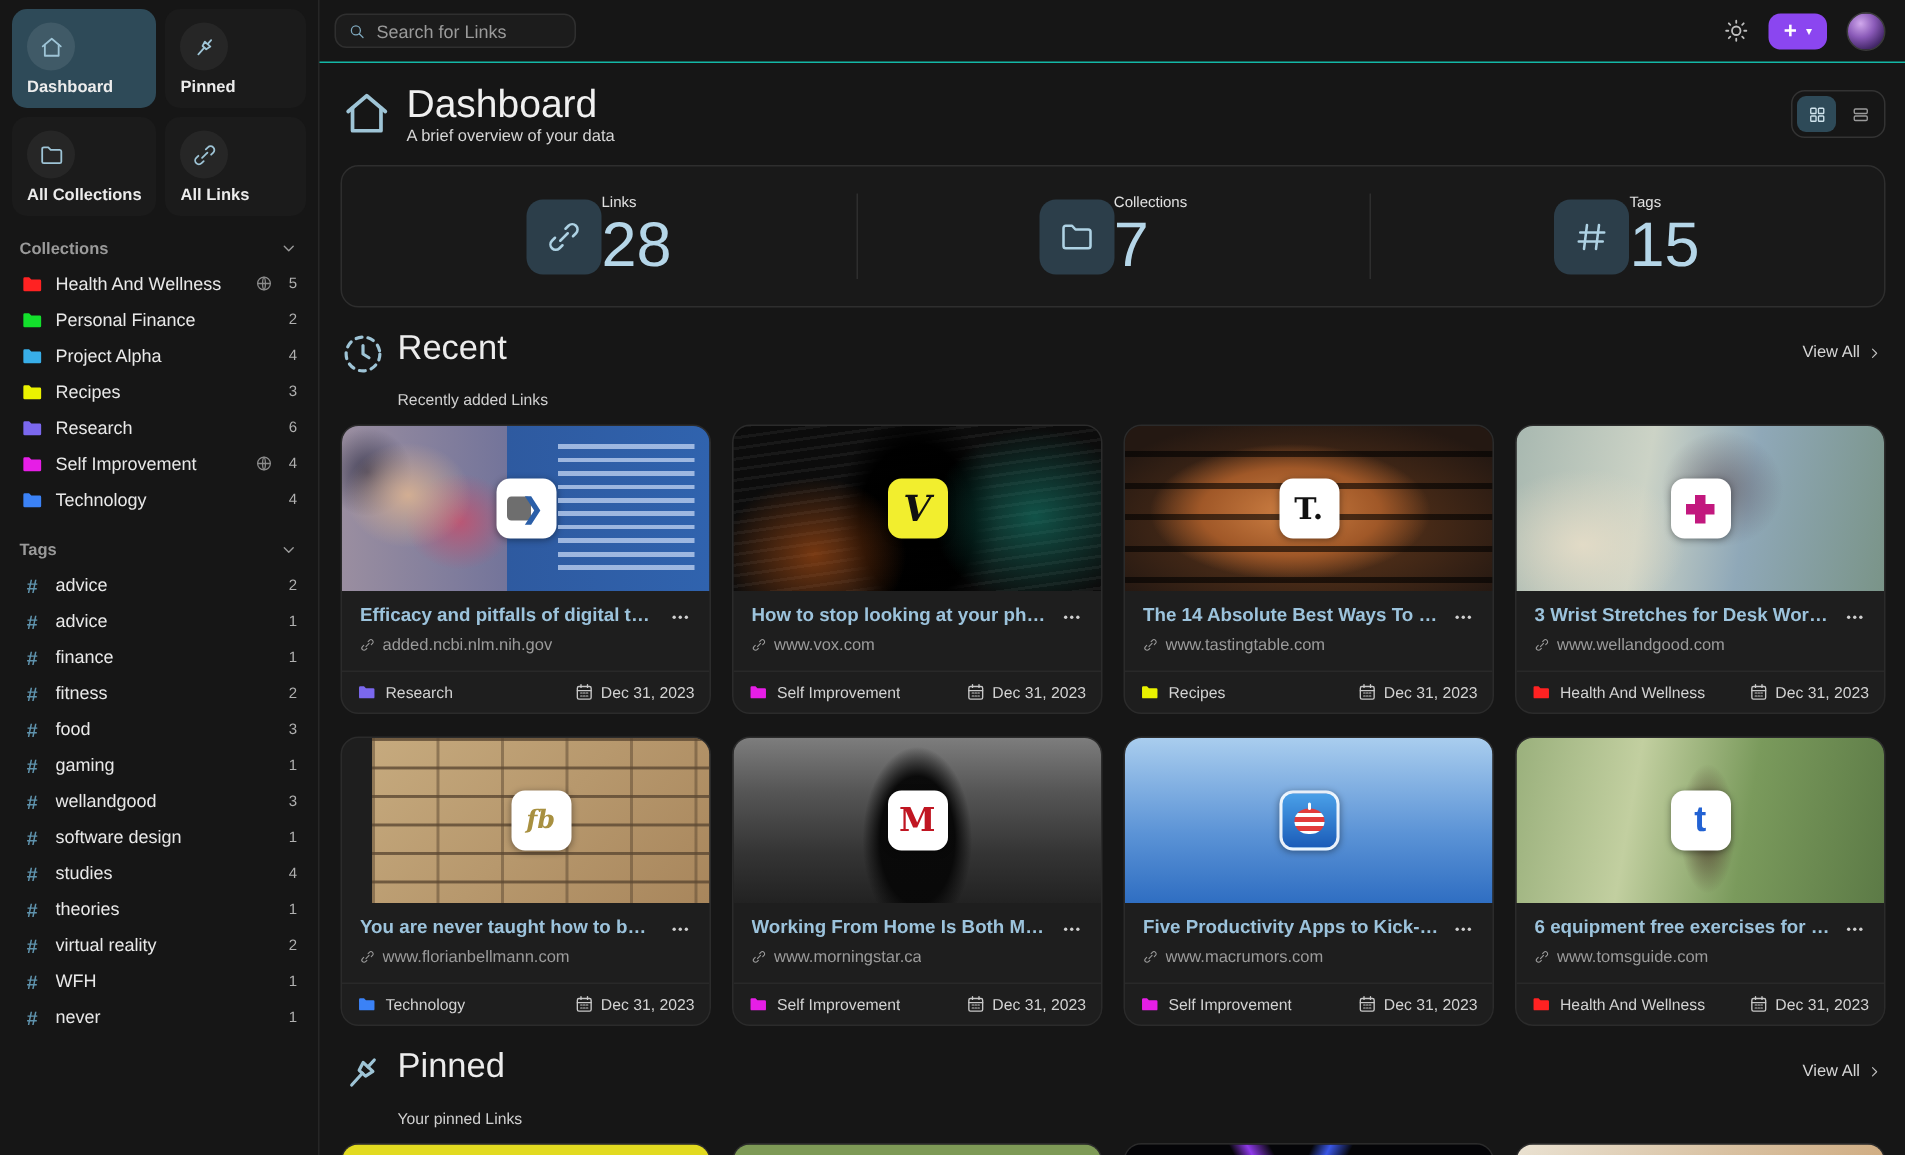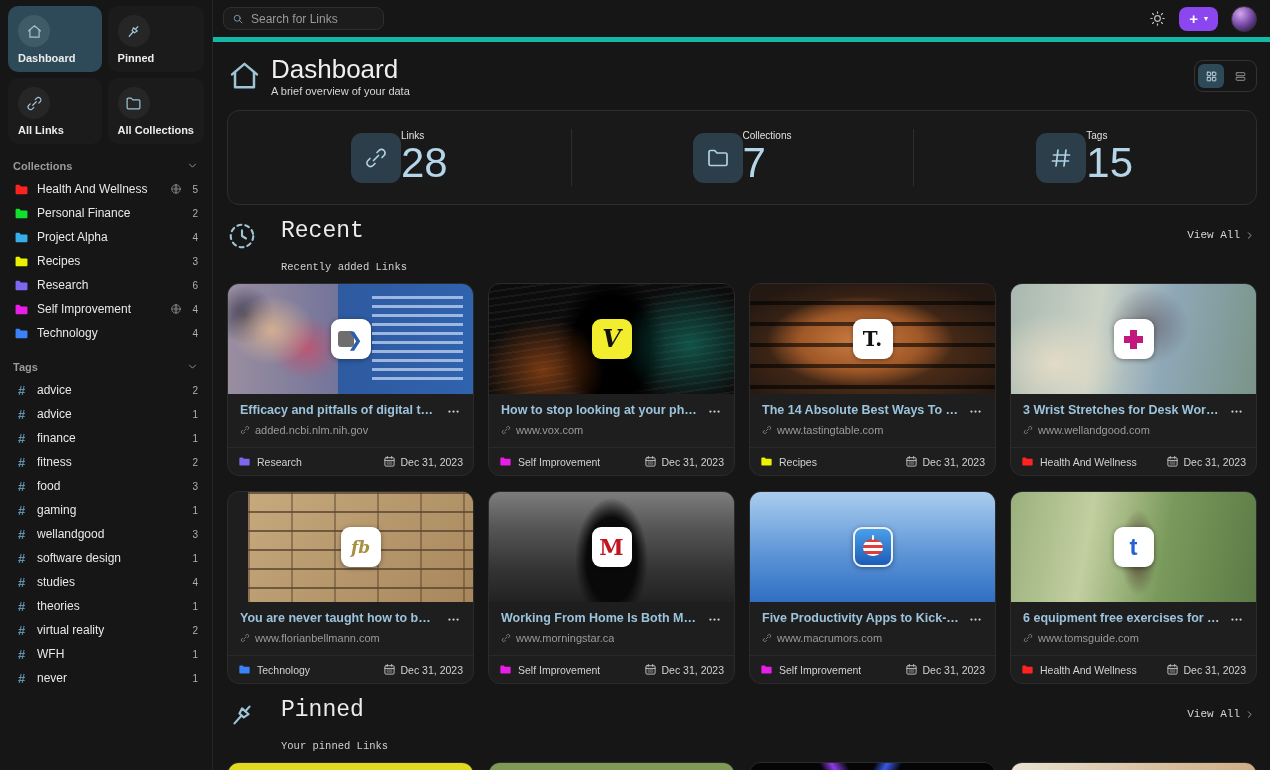--- a/index.html
+++ b/index.html
@@ -36,21 +36,21 @@
                border-radius:6px; cursor:pointer; }
   .side-item .f-ic { width:15px; height:15px; }
   .side-item .name { flex:1; font-size:12px; color:#e8e8e8; white-space:nowrap;
                      overflow:hidden; text-overflow:ellipsis; }
   .side-item .globe { width:12px; height:12px; color:#8a8a8a; }
   .side-item .count { font-size:10px; color:#b0b0b0; min-width:8px; text-align:right; }
   .hash { color:#5f93ad; font-weight:700; font-size:13px; width:15px; text-align:center; flex:none; }
 
   
   .main { flex:1; display:flex; flex-direction:column; min-width:0; }
-  .topbar { height:42px; min-height:42px; border-bottom:5px solid #14b8a6;
+  .topbar { height:42px; min-height:42px; border-bottom:1px solid #14b8a6;
             display:flex; align-items:center; padding:0 13px 0 10px; }
   .search { display:flex; align-items:center; gap:7px; width:161px; height:23px;
             background:#1c1c1c; border:1px solid #2f2f2f; border-radius:8px; padding:0 8px; }
   .search .ic { width:12px; height:12px; color:#7fa8bd; }
   .search input { background:transparent; border:0; outline:0; color:#e0e0e0;
                   font-size:12px; width:100%; font-family:inherit; }
   .search input::placeholder { color:#9a9a9a; }
   .tb-right { margin-left:auto; display:flex; align-items:center; gap:13px; }
   .sun-btn { width:17px; height:17px; color:#bdbdbd; cursor:pointer; }
   .add-btn { display:flex; align-items:center; gap:6px; background:#8b46f0; border-radius:8px;
@@ -77,21 +77,21 @@
            background:#191919; height:95px; margin-bottom:15px; }
   .stat { flex:1; display:flex; align-items:center; justify-content:center; position:relative; }
   .stat + .stat::before { content:""; position:absolute; left:0; top:18px; bottom:18px;
                           width:1px; background:#2e2e2e; }
   .stat-ic { width:50px; height:50px; border-radius:11px; background:#2c3e4a; color:#aed2e4;
              display:flex; align-items:center; justify-content:center; }
   .stat-ic .ic { width:24px; height:24px; }
   .stat-label { font-size:10px; color:#e0e0e0; }
   .stat-value { font-size:42px; font-weight:300; color:#b5d6e8; line-height:1.05; }
 
-  .section-head { display:flex; align-items:flex-start; gap:24px; margin:2px 0 10px; position:relative;font-family:Liberation Mono, monospace; }
+  .section-head { display:flex; align-items:flex-start; gap:8px; margin:2px 0 10px; position:relative; }
   .sec-ic { width:30px; height:30px; color:#9ec4d6; margin-top:1px; }
   .sec-title { font-size:23px; font-weight:400; color:#ececec; line-height:1; }
   .sec-sub { font-size:10.5px; color:#d0d0d0; margin-top:18px; }
   .view-all { position:absolute; right:2px; top:9px; display:flex; align-items:center; gap:4px;
               font-size:11px; color:#d6d6d6; cursor:pointer; }
   .view-all .ic { width:11px; height:11px; color:#bdbdbd; }
 
   .grid { display:grid; grid-template-columns:repeat(4,1fr); gap:15px 14px; margin-bottom:15px; }
   .card { background:#1e1e1e; border:1px solid #2b2b2b; border-radius:12px; overflow:hidden; cursor:pointer; }
   .thumb { height:110px; position:relative; }
@@ -210,37 +210,37 @@
                 </g>
               </svg>
             </span>
           </div>
           <div class="nav-label">Pinned</div>
         </div>
         <div class="nav-btn">
           <div class="nav-ic">
             <span class="ic">
               <svg viewBox="0 0 24 24">
+                <path d="M3 7.5V6a1.5 1.5 0 0 1 1.5-1.5h4.2L11 7h8.5A1.5 1.5 0 0 1 21 8.5V18a1.5 1.5 0 0 1-1.5 1.5h-15A1.5 1.5 0 0 1 3 18z"></path>
+              </svg>
+            </span>
+          </div>
+          <div class="nav-label">All Collections</div>
+        </div>
+        <div class="nav-btn">
+          <div class="nav-ic">
+            <span class="ic">
+              <svg viewBox="0 0 24 24">
                 <path d="M9.5 14.5l5-5"></path>
                 <path d="M11 17.5 9 19.5a3.5 3.5 0 0 1-5-5l2-2"></path>
                 <path d="M13 6.5l2-2a3.5 3.5 0 0 1 5 5l-2 2"></path>
               </svg>
             </span>
           </div>
           <div class="nav-label">All Links</div>
-        </div>
-        <div class="nav-btn">
-          <div class="nav-ic">
-            <span class="ic">
-              <svg viewBox="0 0 24 24">
-                <path d="M3 7.5V6a1.5 1.5 0 0 1 1.5-1.5h4.2L11 7h8.5A1.5 1.5 0 0 1 21 8.5V18a1.5 1.5 0 0 1-1.5 1.5h-15A1.5 1.5 0 0 1 3 18z"></path>
-              </svg>
-            </span>
-          </div>
-          <div class="nav-label">All Collections</div>
         </div>
       </div>
 
     <div class="side-head">
       <span>Collections</span>
       <span class="ic" id="coll-chev">
           <svg viewBox="0 0 24 24">
             <path d="m6.5 9.5 5.5 5.5 5.5-5.5"></path>
           </svg>
         </span>

